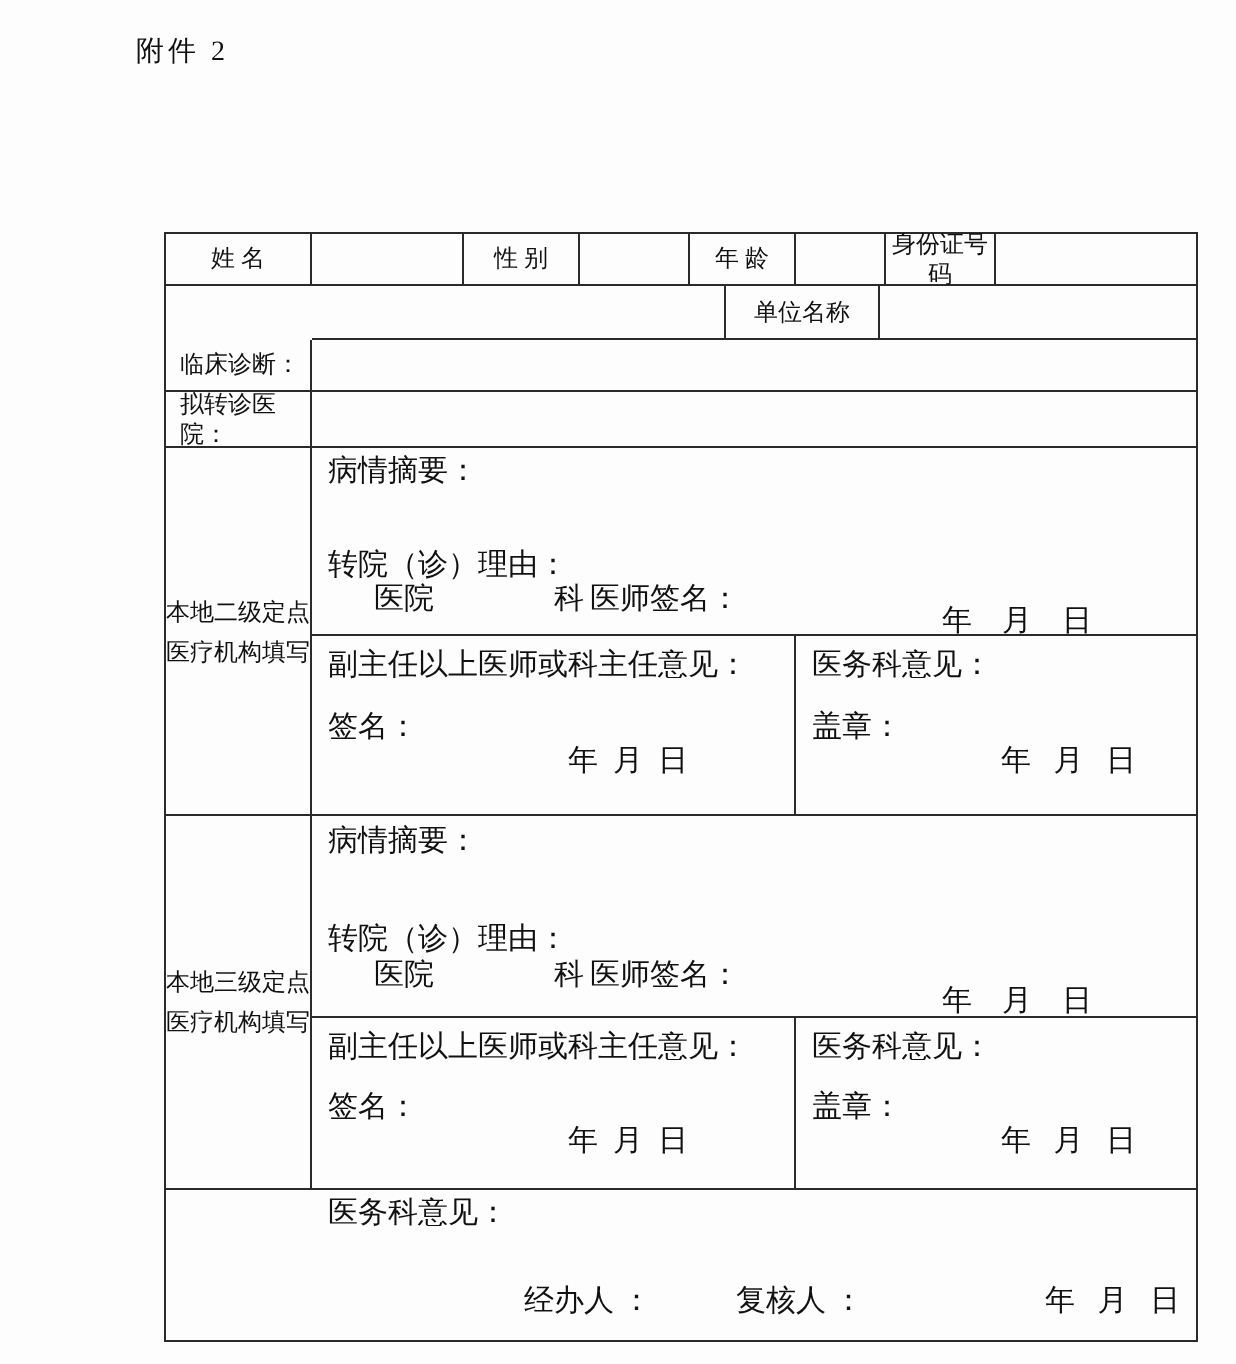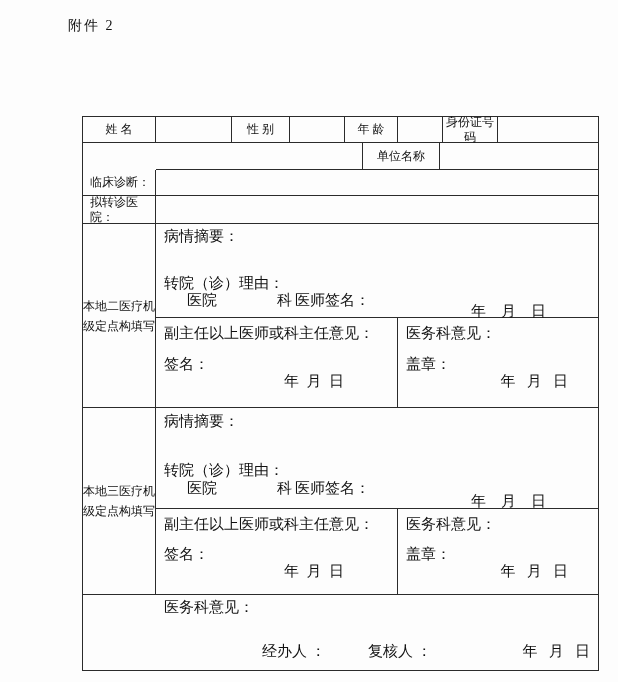--- a/index.html
+++ b/index.html
@@ -59,21 +59,21 @@
   }
   .lbl-sp { letter-spacing: 3px; text-indent: 3px; }
   .lbl-left {
     display: flex;
     align-items: center;
     justify-content: flex-start;
     padding-left: 7px;
   }
   .side {
     display: flex;
-    flex-direction: row;
+    flex-direction: column;
     align-items: center;
     justify-content: center;
     line-height: 20px;
     text-align: center;
   }
   .t {
     position: absolute;
     white-space: pre;
     font-size: 15px;
   }

